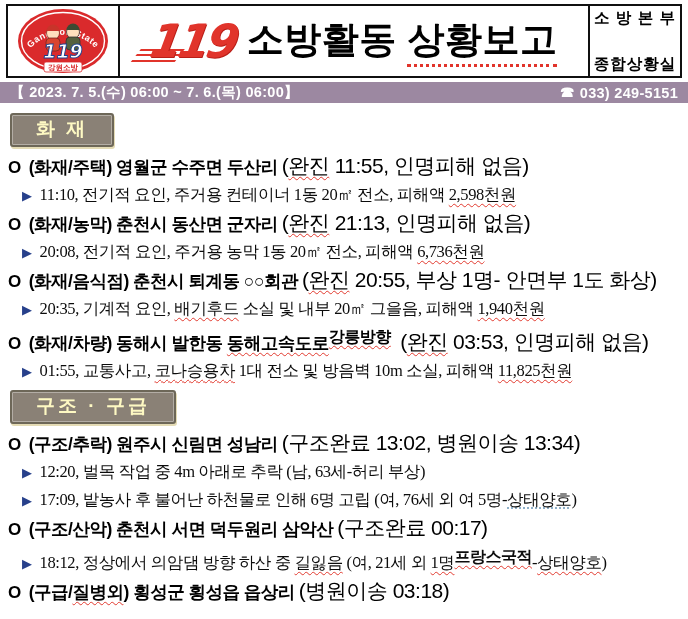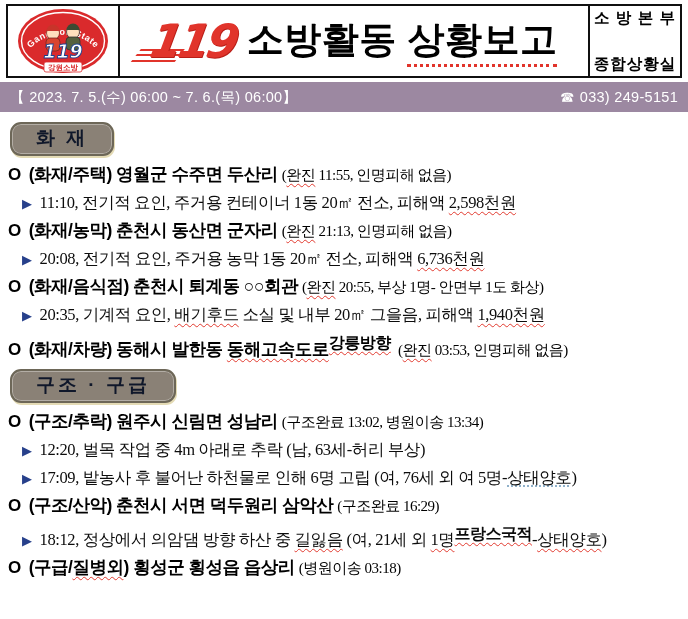--- a/index.html
+++ b/index.html
@@ -34,41 +34,41 @@
     position:absolute;left:-16px;bottom:0;width:44px;height:15px;
     background:repeating-linear-gradient(to bottom,var(--accent-red) 0 2px,transparent 2px 5.5px);
     transform:skewX(-38deg);
   }
   .title{
     font-size:37px;font-weight:bold;letter-spacing:0.5px;line-height:1.1;white-space:nowrap;
   }
   .t-dot{border-bottom:3px dotted var(--accent-red);padding-bottom:1px;font-family:Liberation Mono, monospace;}
   
   .infobar{
-    margin-top:4px;height:30px;background:var(--bar-purple);
+    margin-top:4px;height:21px;background:var(--bar-purple);
     display:flex;align-items:center;justify-content:space-between;
-    padding:0 10px;color:#fff;font-weight:normal;font-size:14.5px;letter-spacing:0.3px;gap:28px;
+    padding:0 10px;color:#fff;font-weight:bold;font-size:14.5px;letter-spacing:0.3px;gap:28px;
   }
   .phone{display:flex;align-items:center;gap:5px;}
   
   .body{padding:5px 6px 0 8px;}
   .badge{
-    width:fit-content;background:var(--badge-gray);color:#0f172a;
+    width:fit-content;background:var(--badge-gray);color:#fef9c3;
     font-weight:bold;font-size:19px;letter-spacing:3px;
-    padding:1px 24px 3px 24px;border-radius:11px;border:2px solid #6d6758;
+    padding:1px 24px 3px 24px;border-radius:3px;border:2px solid #6d6758;
     box-shadow:1px 2px 0 rgba(205,190,120,.55),inset 0 0 0 1px rgba(255,255,255,.35);
     margin:5px 0 5px 2px;
   }
   .item-head{
     line-height:27px;font-size:17.5px;font-weight:bold;letter-spacing:-0.5px;white-space:nowrap;
   }
   .bullet{font-size:17px;font-weight:bold;margin-right:8px;}
   .status-text{
-    font-family:Liberation Serif, serif;
-    font-weight:normal;font-size:15px;letter-spacing:-0.5px;margin-left:4px;
+    font-family:Liberation Sans, sans-serif;
+    font-weight:normal;font-size:21px;letter-spacing:-0.5px;margin-left:4px;
   }
   .item-detail{
     line-height:27px;font-size:16.5px;letter-spacing:-0.4px;padding-left:13px;
     font-family:"Liberation Serif","DejaVu Serif",serif;white-space:nowrap;color:#0c0c0c;
   }
   .arrow{color:var(--arrow-blue);font-size:13px;margin:0 8px 0 1px;font-family:"DejaVu Sans",sans-serif;}
   sup{font-size:16px;font-weight:bold;letter-spacing:-0.5px;}
   .u-red{
     text-decoration-line:underline;text-decoration-style:wavy;
     text-decoration-color:#e23b30;text-decoration-thickness:1px;text-underline-offset:3px;
@@ -131,22 +131,23 @@
 
   <div class="body">
       <div class="badge">화 재</div>
       <div class="item-head"><span class="bullet">O</span><span class="head-text"><span>(화재/주택) 영월군 수주면 두산리</span></span><span class="status-text"><span>(</span><span class="u-red">완진</span><span> 11:55, 인명피해 없음)</span></span></div>
       <div class="item-detail"><span class="arrow">▶</span><span><span>11:10, 전기적 요인, 주거용 컨테이너 1동 20㎡ 전소, 피해액 </span><span class="u-red">2,598천원</span></span></div>
       <div class="item-head"><span class="bullet">O</span><span class="head-text"><span>(화재/농막) 춘천시 동산면 군자리</span></span><span class="status-text"><span>(</span><span class="u-red">완진</span><span> 21:13, 인명피해 없음)</span></span></div>
       <div class="item-detail"><span class="arrow">▶</span><span><span>20:08, 전기적 요인, 주거용 농막 1동 20㎡ 전소, 피해액 </span><span class="u-red">6,736천원</span></span></div>
       <div class="item-head"><span class="bullet">O</span><span class="head-text"><span>(화재/음식점) 춘천시 퇴계동 ○○회관</span></span><span class="status-text"><span>(</span><span class="u-red">완진</span><span> 20:55, 부상 1명- 안면부 1도 화상)</span></span></div>
       <div class="item-detail"><span class="arrow">▶</span><span><span>20:35, 기계적 요인, </span><span class="u-red">배기후드</span><span> 소실 및 내부 20㎡ 그을음, 피해액 </span><span class="u-red">1,940천원</span></span></div>
       <div class="item-head"><span class="bullet">O</span><span class="head-text"><span>(화재/차량) 동해시 발한동 </span><span class="u-red">동해고속도로</span><sup class="u-red">강릉방향</sup></span><span class="status-text"><span> (</span><span class="u-red">완진</span><span> 03:53, 인명피해 없음)</span></span></div>
+      <div class="item-detail"><span class="arrow">▶</span><span><span>01:55, 교통사고, </span><span class="u-red">코나승용차</span><span> 1대 전소 및 방음벽 10m 소실, 피해액 </span><span class="u-red">11,825천원</span></span></div>
       <div class="badge">구조 · 구급</div>
       <div class="item-head"><span class="bullet">O</span><span class="head-text"><span>(구조/추락) 원주시 신림면 성남리</span></span><span class="status-text"><span>(구조완료 13:02, 병원이송 13:34)</span></span></div>
       <div class="item-detail"><span class="arrow">▶</span><span><span>12:20, 벌목 작업 중 4m 아래로 추락 (남, 63세-허리 부상)</span></span></div>
       <div class="item-detail"><span class="arrow">▶</span><span><span>17:09, 밭농사 후 불어난 하천물로 인해 6명 고립 (여, 76세 외 여 5명-</span><span class="u-blue">상태양호</span><span>)</span></span></div>
-      <div class="item-head"><span class="bullet">O</span><span class="head-text"><span>(구조/산악) 춘천시 서면 덕두원리 삼악산</span></span><span class="status-text"><span>(구조완료 16:29)</span></span></div>
+      <div class="item-head"><span class="bullet">O</span><span class="head-text"><span>(구조/산악) 춘천시 서면 덕두원리 삼악산</span></span><span class="status-text"><span>(구조완료 00:17)</span></span></div>
       <div class="item-detail"><span class="arrow">▶</span><span><span>18:12, 정상에서 의암댐 방향 하산 중 </span><span class="u-red">길잃음</span><span> (여, 21세 외 </span><span class="u-red">1명</span><sup class="u-red">프랑스국적</sup><span>-</span><span class="u-red">상태양호</span><span>)</span></span></div>
       <div class="item-head"><span class="bullet">O</span><span class="head-text"><span>(구급/</span><span class="u-red">질병외</span><span>) 횡성군 횡성읍 읍상리</span></span><span class="status-text"><span>(병원이송 03:18)</span></span></div>
     </div>
 
 </div>
 
 </body></html>

